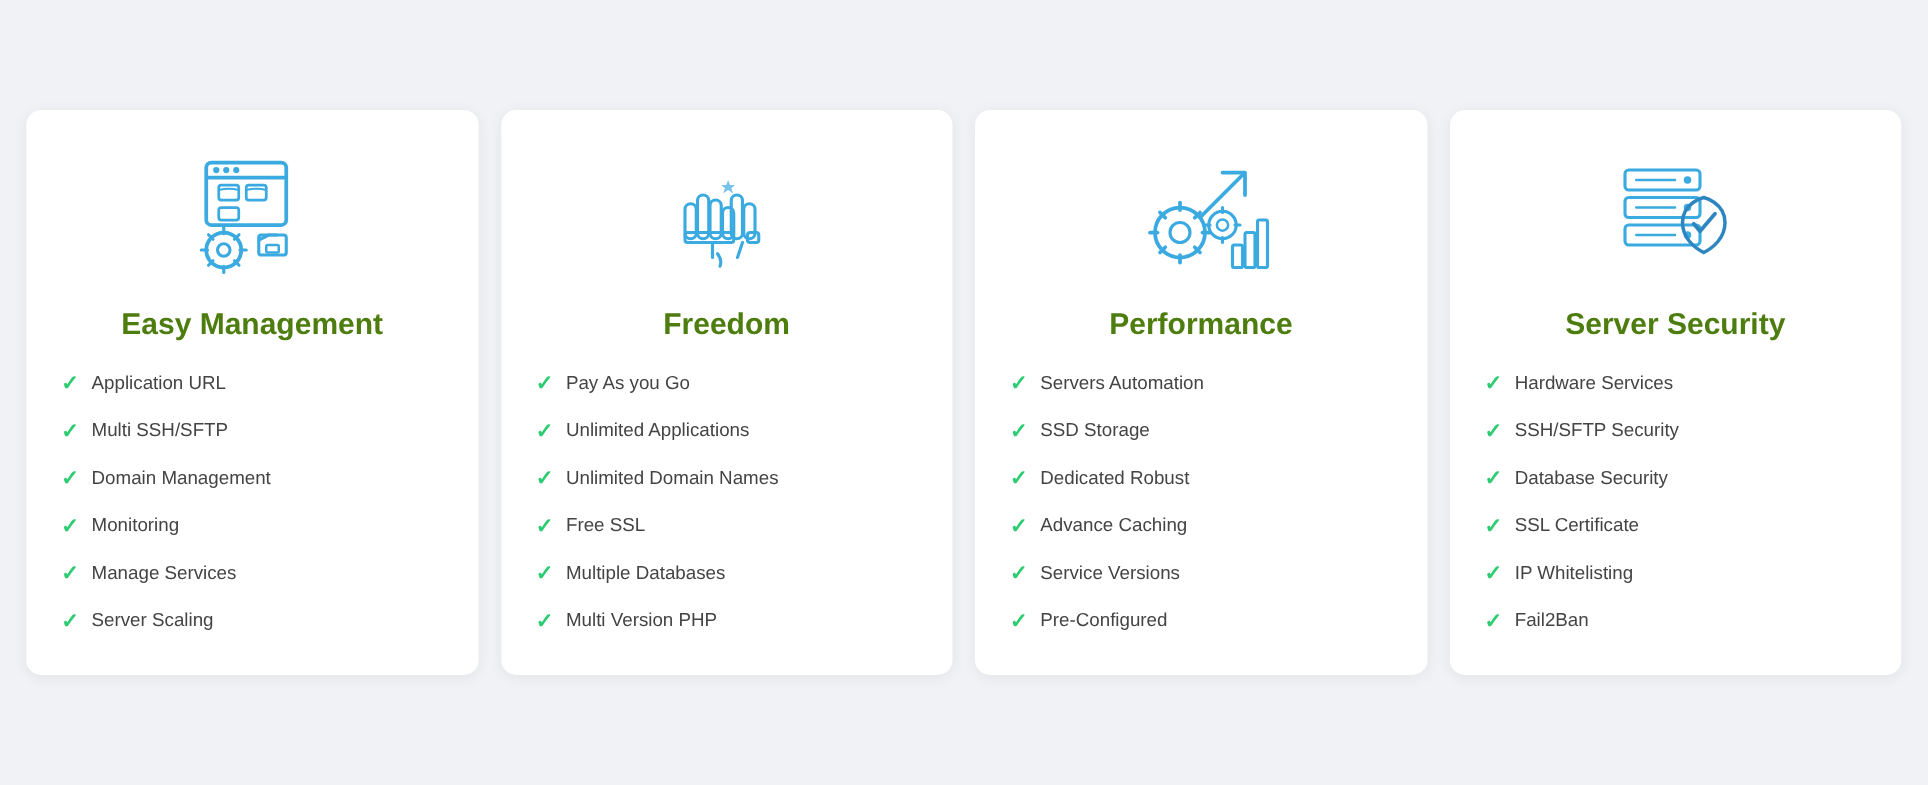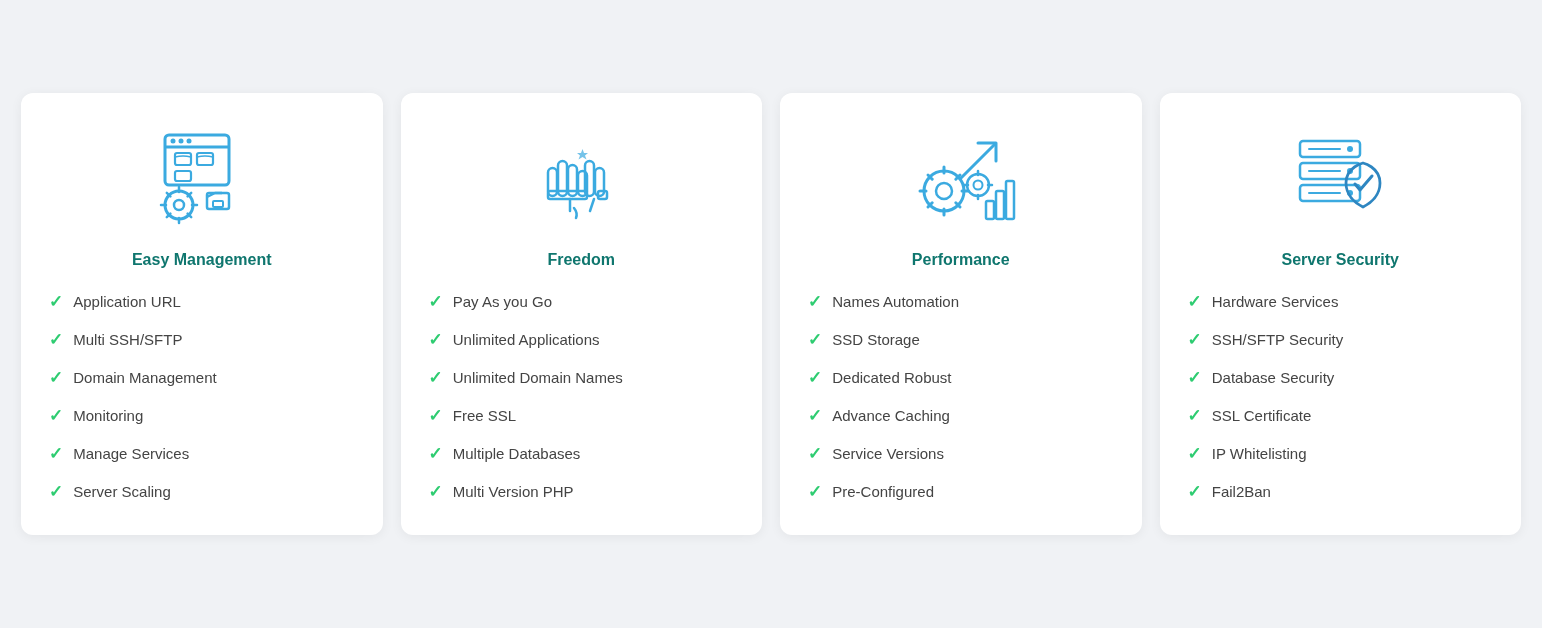--- a/index.html
+++ b/index.html
@@ -34,23 +34,23 @@
       display: flex;
       align-items: center;
       justify-content: center;
       margin-bottom: 18px;
     }
     .card-icon svg {
       width: 100%;
       height: 100%;
     }
     .card-title {
-      font-size: 16px;
+      font-size: 24px;
       font-weight: 700;
-      color: #0f766e;
+      color: #4d7c0f;
       margin-bottom: 22px;
       text-align: right;
     }
     .feature-list {
       list-style: none;
       width: 100%;
     }
     .feature-list li {
       display: flex;
       align-items: center;
@@ -214,21 +214,21 @@
 
         <rect x="80" y="78" width="8" height="18" rx="1.5" stroke="#3BAAE0" stroke-width="2.5" fill="none"></rect>
         <rect x="90" y="68" width="8" height="28" rx="1.5" stroke="#3BAAE0" stroke-width="2.5" fill="none"></rect>
         <rect x="100" y="58" width="8" height="38" rx="1.5" stroke="#3BAAE0" stroke-width="2.5" fill="none"></rect>
       </svg>
     </div>
     <div class="card-title">Performance</div>
     <ul class="feature-list">
     <li>
           <span class="check-icon">✓</span>
-          <span>Names Automation</span>
+          <span>Servers Automation</span>
         </li>
         <li>
           <span class="check-icon">✓</span>
           <span>SSD Storage</span>
         </li>
         <li>
           <span class="check-icon">✓</span>
           <span>Dedicated Robust</span>
         </li>
         <li>

